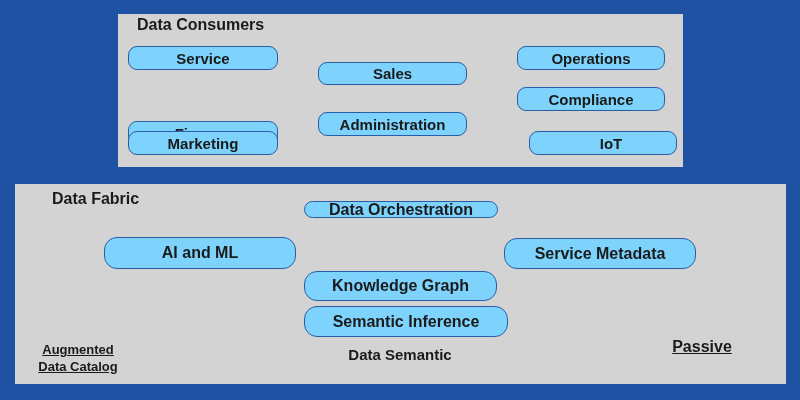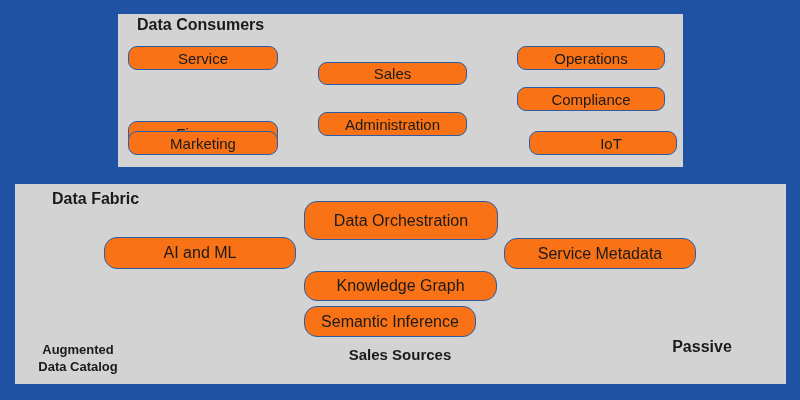--- a/index.html
+++ b/index.html
@@ -10,30 +10,30 @@
     color:#1a1a1a;
   }
   .panel{
     position:absolute;background:#d3d3d3;
   }
   .panel-title{
     position:absolute;font-weight:700;font-size:16px;color:#1a1a1a;
     white-space:nowrap;
   }
   .pill{
-    position:absolute;background:#f97316;border:1.5px solid #2a5ca8;
+    position:absolute;background:#7dd3fc;border:1.5px solid #2a5ca8;
     box-sizing:border-box;display:flex;align-items:center;justify-content:center;
-    font-weight:400;color:#1a1a1a;white-space:nowrap;
+    font-weight:700;color:#1a1a1a;white-space:nowrap;
   }
   .pill.small{border-radius:9px;font-size:15px;}
   .pill.large{border-radius:13px;font-size:16px;}
   .corner-label{
     position:absolute;font-weight:700;text-align:center;color:#1a1a1a;
   }
-  .corner-label div{white-space:nowrap;}
+  .corner-label div{white-space:nowrap;text-decoration:underline;}
   #label-augmented{left:18px;top:341px;width:120px;font-size:13px;line-height:17px;}
   #label-sources{left:320px;top:346px;width:160px;font-size:15px;}
   #label-passive{left:642px;top:338px;width:120px;font-size:16px;line-height:17px;}
 </style>
 </head>
 <body>
 
 <div class="panel" style="left:118px;top:14px;width:565px;height:153px;">
 </div>
 <div class="panel-title" style="left:137px;top:16px;">Data Consumers</div>
@@ -46,28 +46,28 @@
 <div class="pill small" style="left:318px;top:112px;width:149px;height:24px;">Administration</div>
 
 <div class="pill small" style="left:517px;top:46px;width:148px;height:24px;">Operations</div>
 <div class="pill small" style="left:517px;top:87px;width:148px;height:24px;">Compliance</div>
 <div class="pill small" style="left:529px;top:131px;width:148px;height:24px;padding-left:16px;">IoT</div>
 
 <div class="panel" style="left:15px;top:184px;width:771px;height:200px;">
 </div>
 <div class="panel-title" style="left:52px;top:190px;">Data Fabric</div>
 
-<div class="pill large" style="left:304px;top:201px;width:194px;height:39px;">Data Orchestration</div>
+<div class="pill large" style="left:304px;top:201px;width:194px;height:17px;">Data Orchestration</div>
 <div class="pill large" style="left:104px;top:237px;width:192px;height:32px;">AI and ML</div>
 <div class="pill large" style="left:504px;top:238px;width:192px;height:31px;">Service Metadata</div>
 <div class="pill large" style="left:304px;top:271px;width:193px;height:30px;">Knowledge Graph</div>
-<div class="pill large" style="left:304px;top:306px;width:172px;height:31px;">Semantic Inference</div>
+<div class="pill large" style="left:304px;top:306px;width:204px;height:31px;">Semantic Inference</div>
 
 <div class="corner-label" id="label-augmented">
   <div>Augmented</div>
   <div>Data Catalog</div>
 </div>
 
-<div class="corner-label" id="label-sources">Sales Sources</div>
+<div class="corner-label" id="label-sources">Data Semantic</div>
 
 <div class="corner-label" id="label-passive">
   <div>Passive</div>
 </div>
 
 </body></html>

